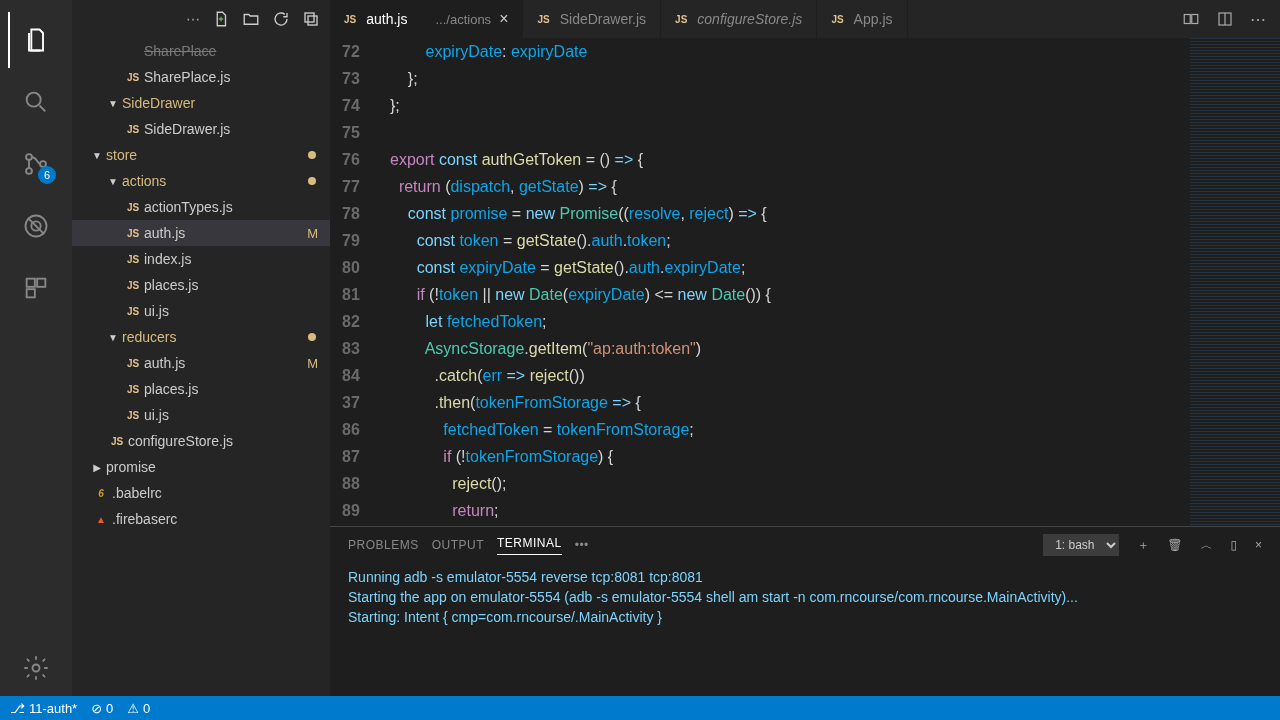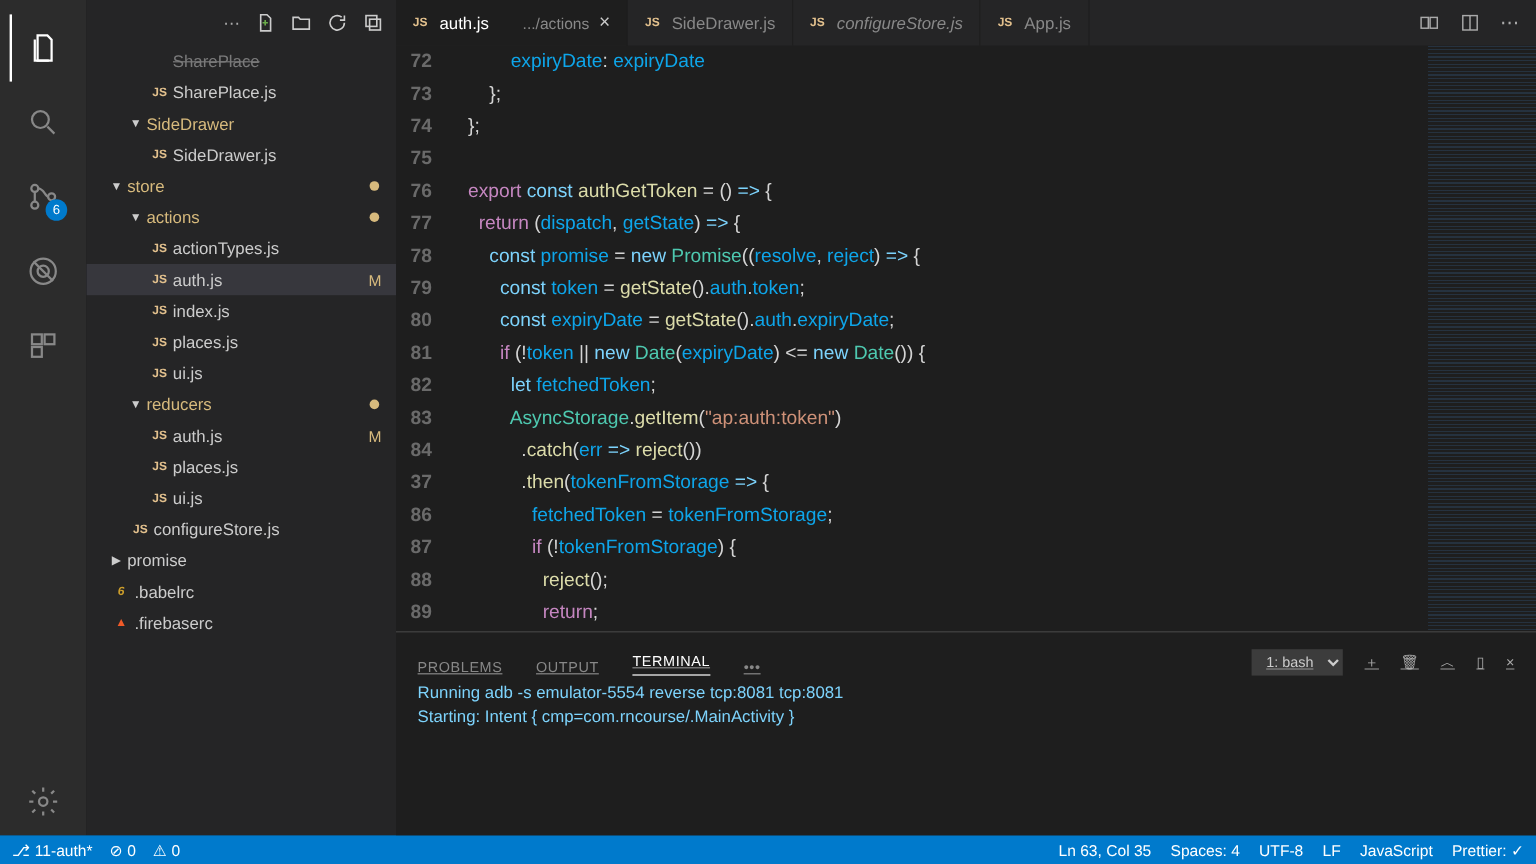--- a/index.html
+++ b/index.html
@@ -41,21 +41,21 @@
 .code div { height:27px; }
 .minimap { position:absolute; right:0; top:0; width:90px; height:100%; background:linear-gradient(#1e1e1e,#1e1e1e); opacity:.6; background-image:repeating-linear-gradient(#2a3f55 0 1px, transparent 1px 3px); }
 .kw { color:#c586c0; }
 .kw2 { color:#7dd3fc;margin-top:40px; }
 .fn { color:#dcdcaa; }
 .cls { color:#4ec9b0; }
 .var { color:#0ea5e9; }
 .str { color:#ce9178; }
 .op { color:#d4d4d4; }
 .panel { height:170px; background:#1e1e1e; border-top:1px solid #444; display:flex; flex-direction:column; }
-.panel-tabs { display:flex; align-items:flex-end; height:36px; padding:0 18px; gap:28px; font-size:12px; color:#888;text-decoration:underline; }
+.panel-tabs { display:flex; align-items:center; height:36px; padding:0 18px; gap:13px; font-size:12px; color:#888; }
 .panel-tabs .pt { cursor:pointer; letter-spacing:.5px; }
 .panel-tabs .pt.active { color:#fff; border-bottom:1px solid #fff; padding-bottom:4px; }
 .panel-tabs .right { margin-left:auto; display:flex; align-items:center; gap:18px; color:#aaa; }
 .panel-tabs select { background:#3c3c3c; color:#ccc; border:none; padding:3px 8px; font-size:12px; }
 .term { flex:1; padding:4px 18px; font-family:Menlo,Consolas,monospace; font-size:14px; line-height:20px; color:#7dd3fc; overflow:hidden; }
 .term-cursor { display:inline-block; width:8px; height:16px; background:#ccc; vertical-align:middle; }
 .statusbar { height:24px; background:#007acc; color:#fff; display:flex; align-items:center; font-size:13px; padding:0 10px; gap:14px; }
 .statusbar .right { margin-left:auto; display:flex; gap:16px; }
 .sb-item { display:flex; align-items:center; gap:4px; cursor:pointer; }
 svg { display:block; }
@@ -292,31 +292,24 @@
             <select><option>1: bash</option></select>
             <span>＋</span>
             <span>🗑</span>
             <span>︿</span>
             <span>▯</span>
             <span>×</span>
           </div>
         </div>
       <div class="term" id="term">
           <div>Running adb -s emulator-5554 reverse tcp:8081 tcp:8081</div>
+          <div>Starting the app on emulator-5554 (adb -s emulator-5554 shell am start -n com.rncourse/com.rncourse.MainActivity)...</div>
           <div>Starting: Intent { cmp=com.rncourse/.MainActivity }</div>
         </div>
     </div>
   </div>
 </div>
 
 <div class="statusbar">
   <span class="sb-item">⎇ <span>11-auth*</span></span>
   <span class="sb-item">⊘ <span>0</span></span>
   <span class="sb-item">⚠ <span>0</span></span>
-  <span class="right">
-    <span class="sb-item">Ln 63, Col 35</span>
-    <span class="sb-item">Spaces: 4</span>
-    <span class="sb-item">UTF-8</span>
-    <span class="sb-item">LF</span>
-    <span class="sb-item">JavaScript</span>
-    <span class="sb-item">Prettier: ✓</span>
-  </span>
 </div>
 
 </body></html>

